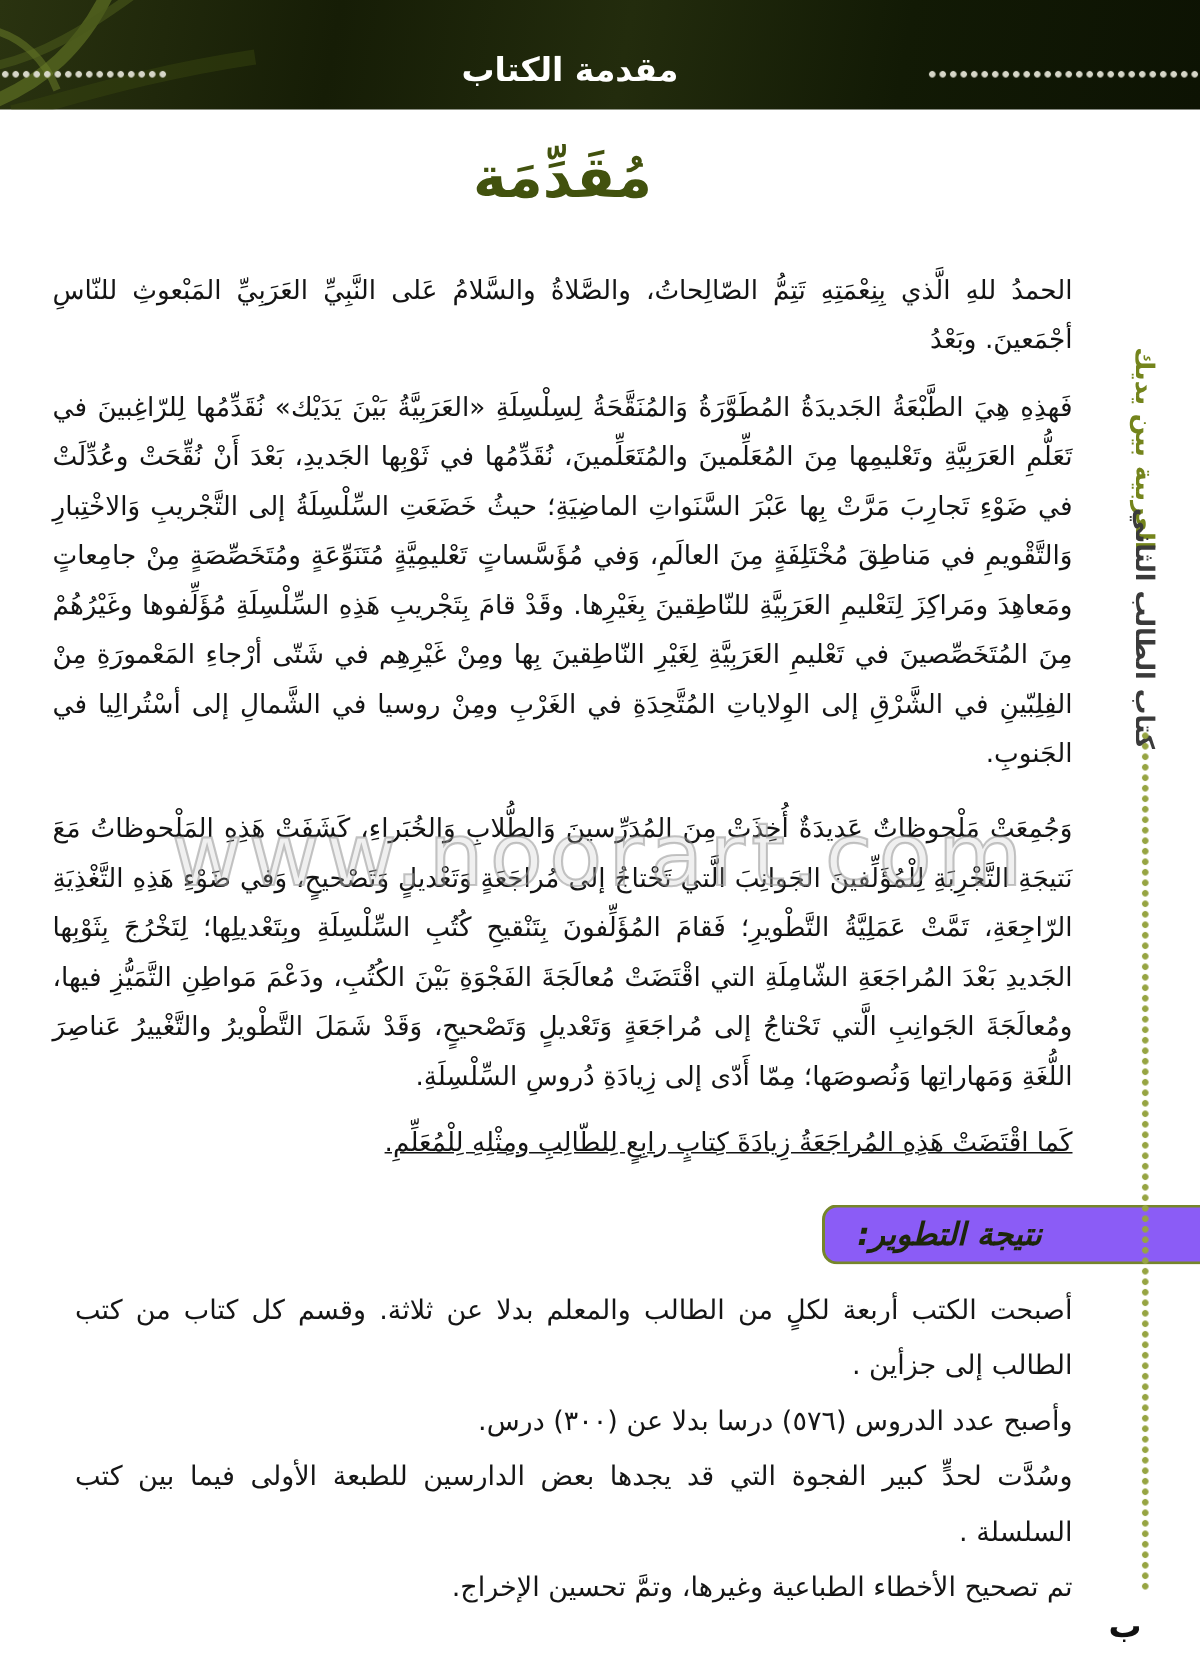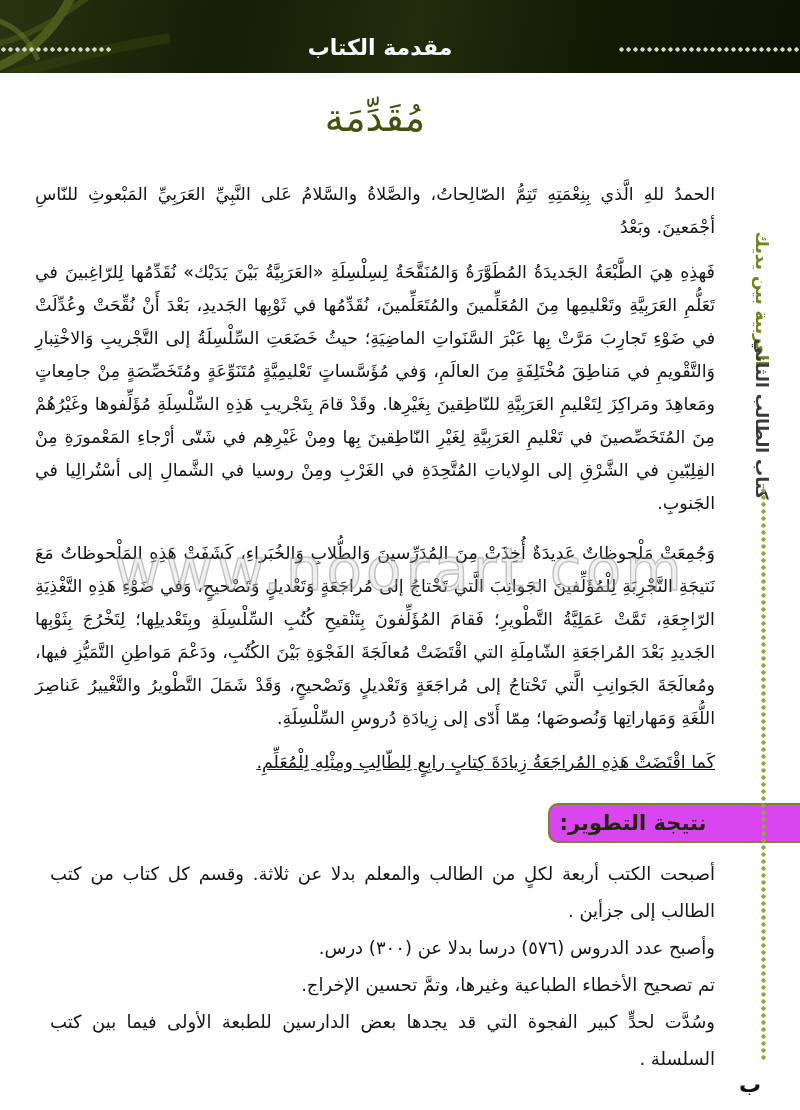--- a/index.html
+++ b/index.html
@@ -29,37 +29,37 @@
   .chain-left{top:46px;left:0;width:112px;}
   .chain-right{top:46px;left:618px;width:182px;}
 
   
   .content{
     position:absolute;top:90px;right:85px;width:680px;
     direction:rtl;color:#141414;
   }
   .doc-title{
     margin:0 0 32px 0;text-align:center;
-    font-size:38px;line-height:56px;font-weight:normal;color:#42520e;
+    font-size:38px;line-height:56px;font-weight:bold;color:#42520e;
   }
   .para{
     margin:0 0 12px 0;font-size:17.5px;line-height:33px;
     text-align:justify;
   }
   .para.p2{margin-bottom:17px;}
   .para.p3{margin-bottom:11px;}
   .para.last-line{text-align:right;margin-bottom:24px;text-decoration:underline;}
 
   
   .result-box{
     width:252px;height:40px;margin-right:-85px;margin-bottom:12px;
     box-sizing:border-box;border:2.5px solid #76862a;border-right:none;
-    border-radius:10px 0 0 10px;background:#d946ef;
+    border-radius:10px 0 0 10px;background:#8b5cf6;
     display:flex;align-items:center;justify-content:center;
-    padding-left:4px;padding-right:88px;
+    padding-left:4px;padding-right:88px;font-style:italic;
   }
   .result-box span{
     font-size:21px;font-weight:bold;color:#1d260b;white-space:nowrap;
   }
 
   .results{padding-left:0;padding-right:0;width:665px;}
   .results p{
     margin:0;font-size:18px;line-height:37px;text-align:justify;color:#151515;
   }
 
@@ -120,22 +120,22 @@
     <p class="para p3">وَجُمِعَتْ مَلْحوظاتٌ عَديدَةٌ أُخِذَتْ مِنَ المُدَرِّسينَ وَالطُّلابِ وَالخُبَراءِ، كَشَفَتْ هَذِهِ المَلْحوظاتُ مَعَ نَتيجَةِ التَّجْرِبَةِ لِلْمُؤَلِّفينَ الجَوانِبَ الَّتي تَحْتاجُ إلى مُراجَعَةٍ وَتَعْديلٍ وَتَصْحيحٍ، وَفي ضَوْءِ هَذِهِ التَّغْذِيَةِ الرّاجِعَةِ، تَمَّتْ عَمَلِيَّةُ التَّطْويرِ؛ فَقامَ المُؤَلِّفونَ بِتَنْقيحِ كُتُبِ السِّلْسِلَةِ وبِتَعْديلِها؛ لِتَخْرُجَ بِثَوْبِها الجَديدِ بَعْدَ المُراجَعَةِ الشّامِلَةِ التي اقْتَضَتْ مُعالَجَةَ الفَجْوَةِ بَيْنَ الكُتُبِ، ودَعْمَ مَواطِنِ التَّمَيُّزِ فيها، ومُعالَجَةَ الجَوانِبِ الَّتي تَحْتاجُ إلى مُراجَعَةٍ وَتَعْديلٍ وَتَصْحيحٍ، وَقَدْ شَمَلَ التَّطْويرُ والتَّغْييرُ عَناصِرَ اللُّغَةِ وَمَهاراتِها وَنُصوصَها؛ مِمّا أَدّى إلى زِيادَةِ دُروسِ السِّلْسِلَةِ.</p>
     <p class="para last-line">كَما اقْتَضَتْ هَذِهِ المُراجَعَةُ زِيادَةَ كِتابٍ رابِعٍ لِلطّالِبِ ومِثْلِهِ لِلْمُعَلِّمِ.</p>
 
     <div class="result-box">
       <span>نتيجة التطوير:</span>
     </div>
 
     <div class="results">
       <p>أصبحت الكتب أربعة لكلٍ من الطالب والمعلم بدلا عن ثلاثة.  وقسم كل كتاب  من كتب الطالب إلى جزأين .</p>
       <p>وأصبح عدد الدروس (٥٧٦) درسا بدلا عن (٣٠٠) درس.</p>
+      <p>وسُدَّت لحدٍّ كبير الفجوة التي قد يجدها بعض الدارسين للطبعة الأولى فيما بين كتب السلسلة .</p>
       <p>تم تصحيح الأخطاء الطباعية وغيرها، وتمَّ تحسين الإخراج.</p>
-      <p>وسُدَّت لحدٍّ كبير الفجوة التي قد يجدها بعض الدارسين للطبعة الأولى فيما بين كتب السلسلة .</p>
     </div>
   </div>
 
   <div class="side-label side-series">العربية بين يديك</div>
   <div class="side-label side-book">كتاب الطالب الثاني</div>
   <div class="vchain"></div>
   <div class="page-letter">ب</div>
 
   <div class="watermark">www.noorart.com</div>
 

